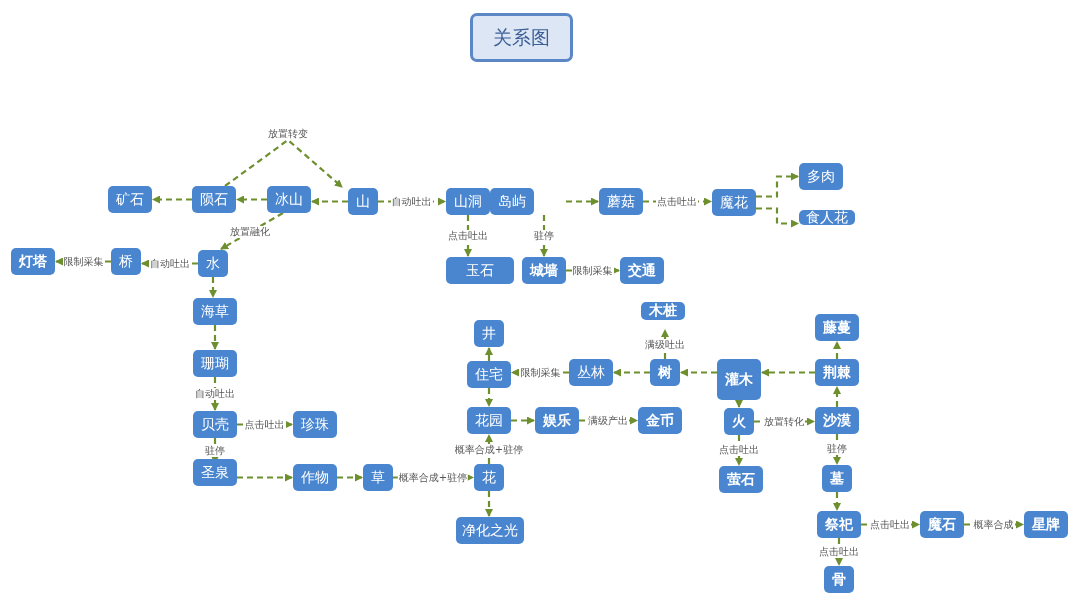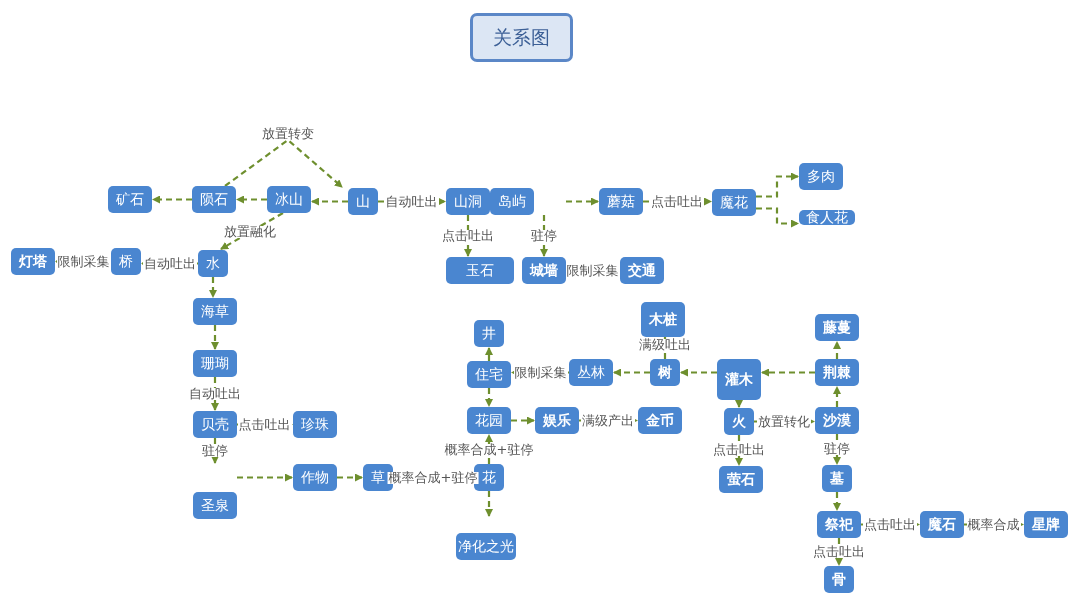--- a/index.html
+++ b/index.html
@@ -7,21 +7,21 @@
          font-family:"DejaVu Sans", sans-serif; }
   #canvas { position:absolute; left:0; top:0; width:1080px; height:606px; }
   .title-box { position:absolute; left:470px; top:13px; width:103px; height:49px;
                box-sizing:border-box; border:3px solid #5b87c7; border-radius:7px;
                background:#dce6f4; color:#3c5f96; font-size:19px;
                display:flex; align-items:center; justify-content:center; }
   .node { position:absolute; box-sizing:border-box; background:#4a86d0; color:#fff;
           border-radius:5px; font-size:14px; display:flex; align-items:center;
           justify-content:center; white-space:nowrap; }
   .node.bold { font-weight:bold; }
-  .elabel { position:absolute; font-size:13px; color:#555; background:#fff;
+  .elabel { position:absolute; font-size:10px; color:#555; background:#fff;
             white-space:nowrap; padding:0 1px; transform:translate(-50%,-50%);
             line-height:12px; }
 </style>
 </head>
 <body>
 
 <div class="title-box">关系图</div>
 <svg id="canvas" xmlns="http://www.w3.org/2000/svg">
     <defs>
       <marker id="arrow" markerWidth="8" markerHeight="8" refX="7" refY="4" orient="auto" markerUnits="userSpaceOnUse">
@@ -88,33 +88,33 @@
     <div class="node" style="left: 446px; top: 257px; width: 68px; height: 27px;">玉石</div>
     <div class="node bold" style="left: 522px; top: 257px; width: 44px; height: 27px;">城墙</div>
     <div class="node bold" style="left: 620px; top: 257px; width: 44px; height: 27px;">交通</div>
     <div class="node bold" style="left: 11px; top: 248px; width: 44px; height: 27px;">灯塔</div>
     <div class="node" style="left: 111px; top: 248px; width: 30px; height: 27px;">桥</div>
     <div class="node" style="left: 198px; top: 250px; width: 30px; height: 27px;">水</div>
     <div class="node" style="left: 193px; top: 298px; width: 44px; height: 27px;">海草</div>
     <div class="node" style="left: 193px; top: 350px; width: 44px; height: 27px;">珊瑚</div>
     <div class="node" style="left: 193px; top: 411px; width: 44px; height: 27px;">贝壳</div>
     <div class="node" style="left: 293px; top: 411px; width: 44px; height: 27px;">珍珠</div>
-    <div class="node" style="left: 193px; top: 492px; width: 44px; height: 27px;">圣泉</div>
+    <div class="node" style="left: 193px; top: 459px; width: 44px; height: 27px;">圣泉</div>
     <div class="node" style="left: 293px; top: 464px; width: 44px; height: 27px;">作物</div>
     <div class="node" style="left: 363px; top: 464px; width: 30px; height: 27px;">草</div>
     <div class="node" style="left: 474px; top: 464px; width: 30px; height: 27px;">花</div>
-    <div class="node" style="left: 456px; top: 517px; width: 60px; height: 27px; margin-top: 16px;">净化之光</div>
+    <div class="node" style="left: 456px; top: 517px; width: 68px; height: 27px;">净化之光</div>
     <div class="node" style="left: 467px; top: 407px; width: 44px; height: 27px;">花园</div>
     <div class="node" style="left: 467px; top: 361px; width: 44px; height: 27px;">住宅</div>
     <div class="node" style="left: 474px; top: 320px; width: 30px; height: 27px;">井</div>
     <div class="node bold" style="left: 535px; top: 407px; width: 44px; height: 27px;">娱乐</div>
     <div class="node bold" style="left: 638px; top: 407px; width: 44px; height: 27px;">金币</div>
     <div class="node" style="left: 569px; top: 359px; width: 44px; height: 27px;">丛林</div>
     <div class="node bold" style="left: 650px; top: 359px; width: 30px; height: 27px;">树</div>
-    <div class="node bold" style="left: 641px; top: 302px; width: 44px; height: 35px;">木桩</div>
+    <div class="node bold" style="left: 641px; top: 302px; width: 44px; height: 18px;">木桩</div>
     <div class="node bold" style="left: 717px; top: 359px; width: 44px; height: 41px;">灌木</div>
     <div class="node bold" style="left: 724px; top: 408px; width: 30px; height: 27px;">火</div>
     <div class="node bold" style="left: 719px; top: 466px; width: 44px; height: 27px;">萤石</div>
     <div class="node bold" style="left: 815px; top: 359px; width: 44px; height: 27px;">荆棘</div>
     <div class="node bold" style="left: 815px; top: 314px; width: 44px; height: 27px;">藤蔓</div>
     <div class="node bold" style="left: 815px; top: 407px; width: 44px; height: 27px;">沙漠</div>
     <div class="node bold" style="left: 822px; top: 465px; width: 30px; height: 27px;">墓</div>
     <div class="node bold" style="left: 817px; top: 511px; width: 44px; height: 27px;">祭祀</div>
     <div class="node bold" style="left: 824px; top: 566px; width: 30px; height: 27px;">骨</div>
     <div class="node bold" style="left: 920px; top: 511px; width: 44px; height: 27px;">魔石</div>

